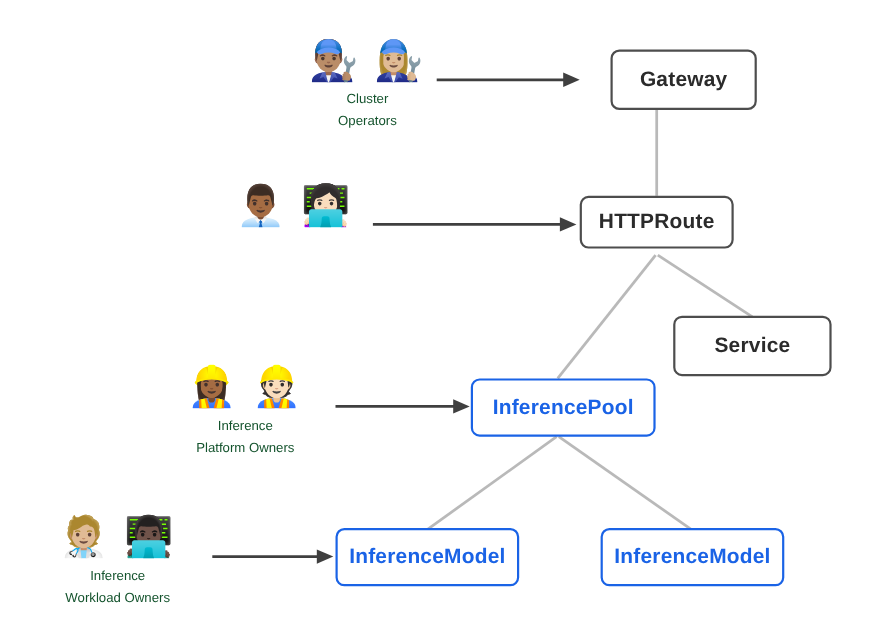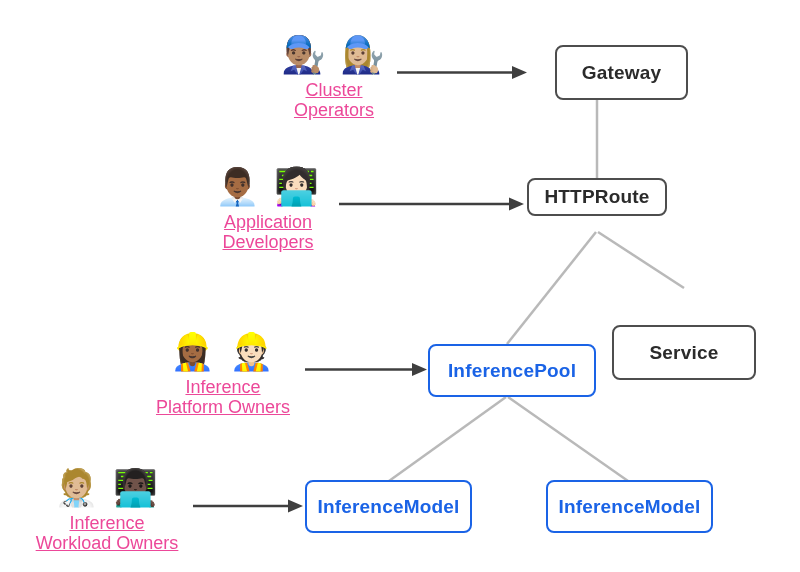--- a/index.html
+++ b/index.html
@@ -47,31 +47,30 @@
     text-align: center;
   }
   .actor .emoji {
     font-size: 36px;
     line-height: 44px;
     letter-spacing: 2px;
     white-space: nowrap;
   }
   .actor .actor-label {
     margin-top: 3px;
-    font-size: 18px;
+    font-size: 12px;
     line-height: 20px;
-    color: #ec4899;
+    color: #14532d;
     white-space: pre-line;
-    text-decoration: underline;
   }
 
   
   #node-gateway            { left: 530px; top:  45px; width: 133px; height: 55px; margin-left: 25px; }
-  #node-httproute          { left: 527px; top: 178px; width: 140px; height: 38px; }
-  #node-service            { left: 612px; top: 287px; width: 144px; height: 55px; margin-top: 38px; }
+  #node-httproute          { left: 527px; top: 178px; width: 140px; height: 48px; }
+  #node-service            { left: 612px; top: 287px; width: 144px; height: 55px; }
   #node-inferencepool      { left: 428px; top: 344px; width: 168px; height: 53px; }
   #node-inferencemodel-l   { left: 305px; top: 480px; width: 167px; height: 53px; }
   #node-inferencemodel-r   { left: 546px; top: 480px; width: 167px; height: 53px; }
 
   
   #actor-cluster-operators   { left: 224px; top:  33px; }
   #actor-app-developers      { left: 158px; top: 165px; }
   #actor-platform-owners     { left: 113px; top: 330px; }
   #actor-workload-owners     { left:  -3px; top: 466px; }
 </style>
@@ -111,22 +110,20 @@
   </svg>
 
   <div class="actor" id="actor-cluster-operators">
     <div class="emoji">👨🏽‍🔧 👩🏼‍🔧</div>
     <div class="actor-label">Cluster
 Operators</div>
   </div>
 
   <div class="actor" id="actor-app-developers">
     <div class="emoji">👨🏾‍💼 👩🏻‍💻</div>
-    <div class="actor-label">Application
-Developers</div>
   </div>
 
   <div class="actor" id="actor-platform-owners">
     <div class="emoji">👷🏾‍♀️ 👷🏻</div>
     <div class="actor-label">Inference
 Platform Owners</div>
   </div>
 
   <div class="actor" id="actor-workload-owners">
     <div class="emoji">🧑🏼‍⚕️ 👨🏿‍💻</div>

